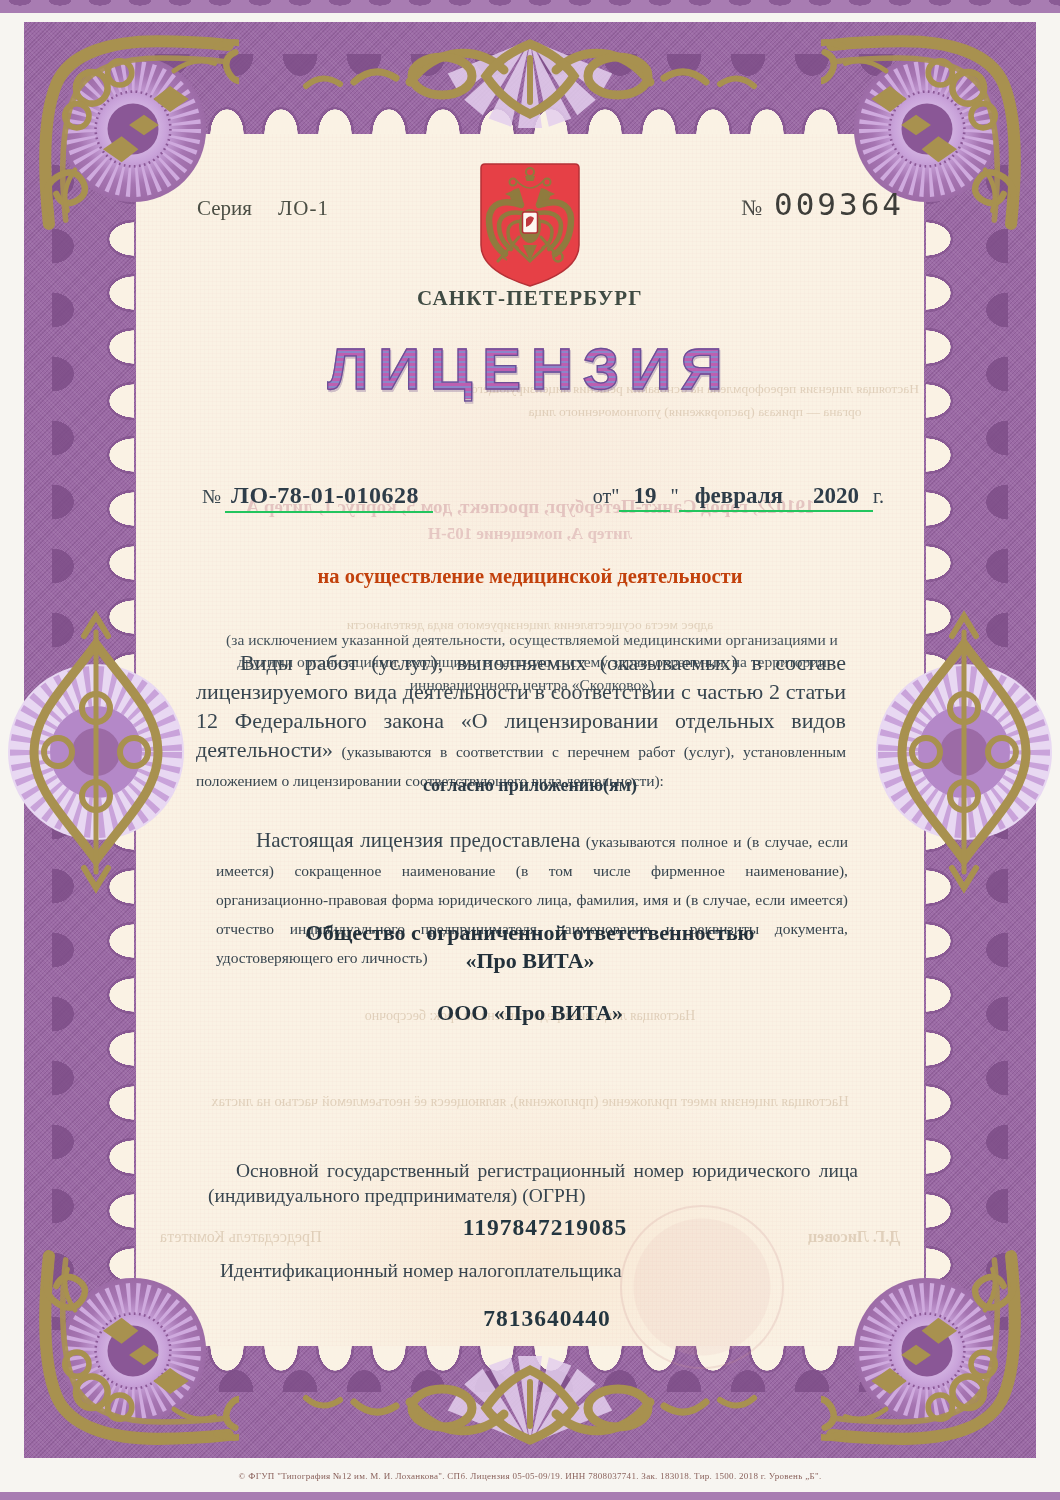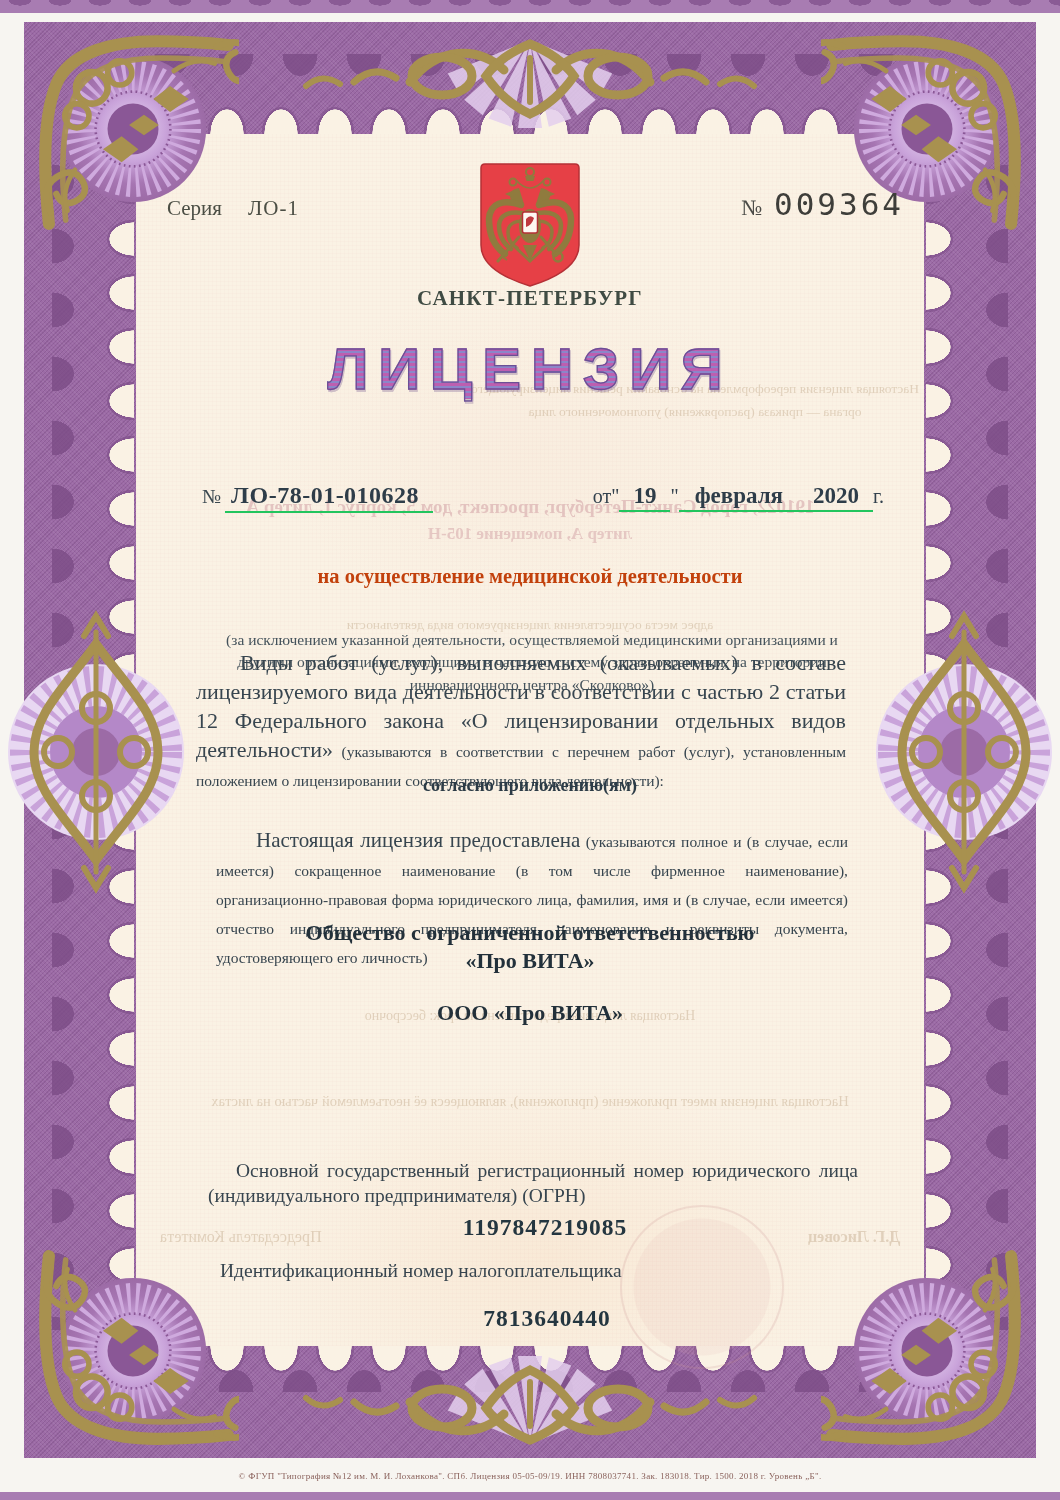--- a/index.html
+++ b/index.html
@@ -82,21 +82,21 @@
   .bt-e{top:1088px;left:170px;right:170px;text-align:center;font-size:14.5px;line-height:1.9;}
   .bt-f{top:1228px;left:160px;font-size:16px;}
   .bt-g{top:1228px;right:160px;font-size:16px;font-weight:700;}
   .bt-seal{position:absolute;left:620px;top:1205px;width:160px;height:160px;border-radius:50%;
       border:2px solid rgba(205,150,150,.22);
       background:radial-gradient(circle,rgba(225,170,170,.12) 0 60%,rgba(0,0,0,0) 61%);}
   
   .content{position:absolute;left:150px;top:0;width:760px;height:1500px;color:#3a4850;z-index:3;}
   .content > div{position:absolute;}
   .row-series{top:186px;left:0;right:0;display:flex;justify-content:space-between;align-items:baseline;}
-  .series{margin-left:17px;font-size:21px;color:#4b4e44;}
+  .series{margin-left:47px;font-size:21px;color:#4b4e44;}
   .series b{font-weight:400;margin-left:26px;letter-spacing:1px;}
   .docnum{margin-right:6px;font-size:22px;color:#4b4b47;display:flex;align-items:baseline;gap:12px;}
   .docnum .digits{font-family:"DejaVu Sans Mono",monospace;font-size:31px;letter-spacing:3px;color:#3e3e3a;}
   .arms-wrap{top:160px;left:327px;width:106px;height:132px;}
   .city{top:286px;left:0;right:0;text-align:center;font-weight:700;font-size:21px;
         letter-spacing:1.2px;color:#3f4b43;}
   .committee{top:311px;left:0;right:0;text-align:center;font-weight:700;font-size:21px;
         letter-spacing:.8px;color:#3f4b43;}
   .license-title{top:338px;left:0;right:0;text-align:center;
       font-family:Liberation Sans, sans-serif;font-weight:700;font-size:58px;line-height:1.06;

